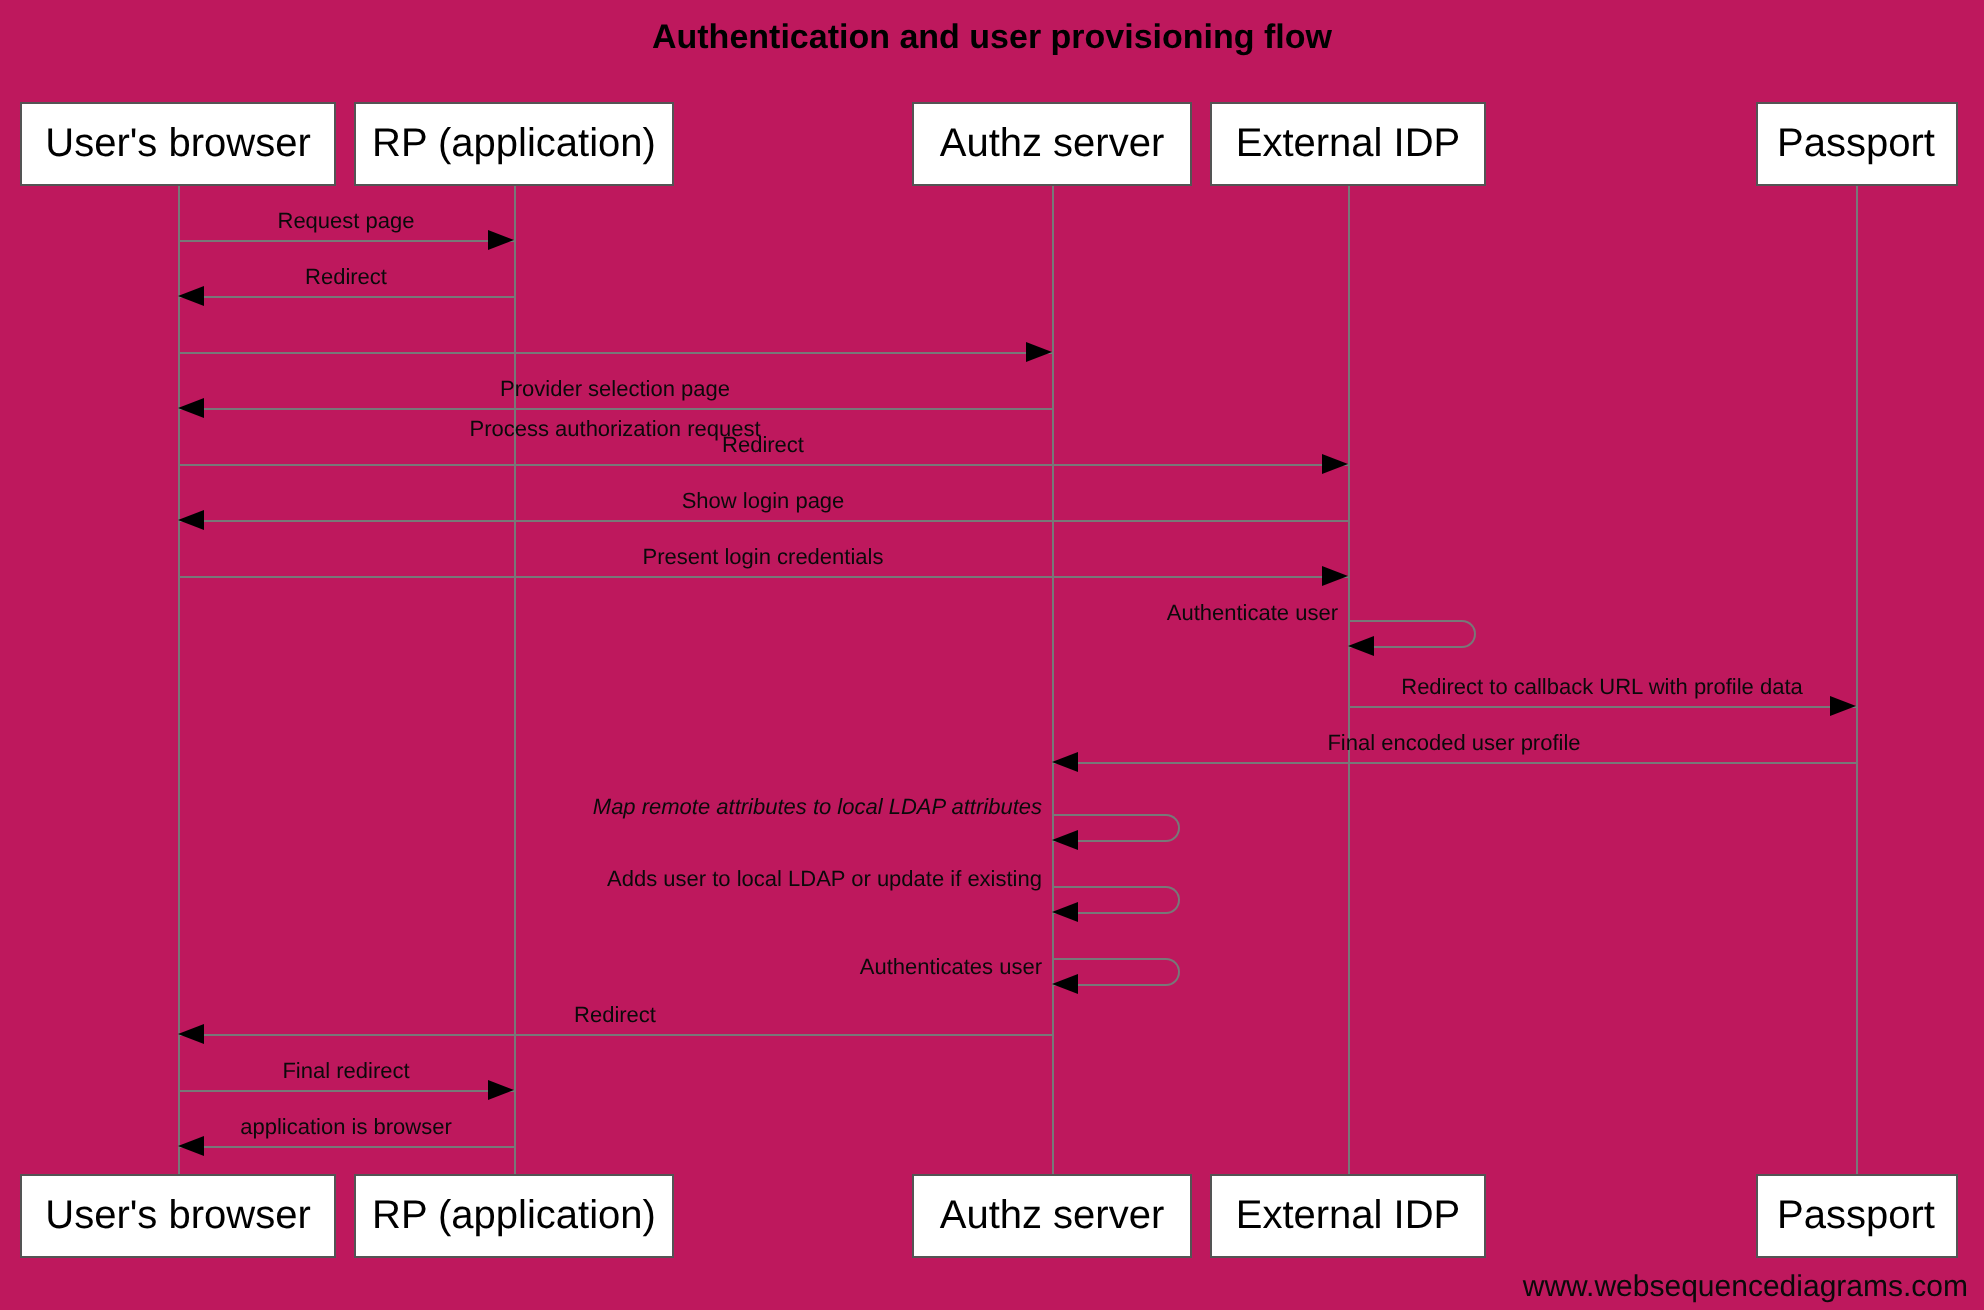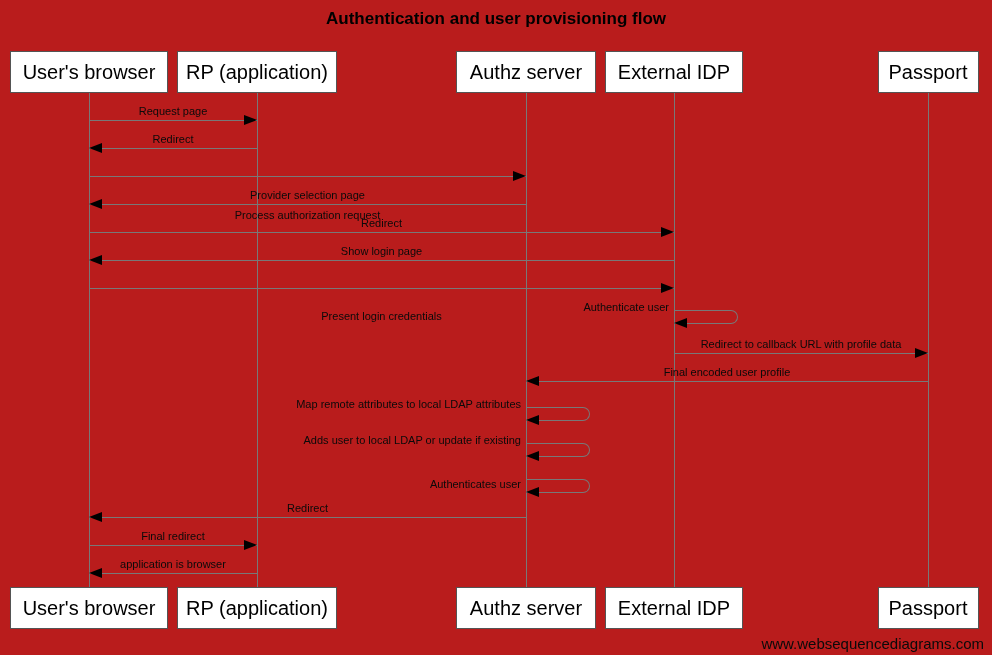--- a/index.html
+++ b/index.html
@@ -2,21 +2,21 @@
 <html><head>
 <meta charset="utf-8">
 <style>
   * { margin: 0; padding: 0; box-sizing: border-box; }
   html, body { background: #ffffff; }
   body { font-family: "Liberation Sans", sans-serif; }
   #stage {
     position: relative;
     width: 992px;
     height: 655px;
-    background: #b91c1c;
+    background: #be185d;
     overflow: hidden;
   }
   .title {
     position: absolute;
     top: 9px; left: 0; width: 100%;
     text-align: center;
     font-size: 17px;
     font-weight: bold;
     color: #000000;
     white-space: nowrap;
@@ -121,33 +121,33 @@
     <div class="arrow-left" style="left: 89px; top: 199px;"></div>
     <div class="msg-label" style="left: 89px; width: 437px; top: 189px;">Provider selection page</div>
     <div class="msg-line" style="left: 89px; top: 232px; width: 585px;"></div>
     <div class="arrow-right" style="left: 661px; top: 227px;"></div>
     <div class="msg-label" style="left: 89px; width: 585px; top: 217px;">Redirect</div>
     <div class="msg-line" style="left: 89px; top: 260px; width: 585px;"></div>
     <div class="arrow-left" style="left: 89px; top: 255px;"></div>
     <div class="msg-label" style="left: 89px; width: 585px; top: 245px;">Show login page</div>
     <div class="msg-line" style="left: 89px; top: 288px; width: 585px;"></div>
     <div class="arrow-right" style="left: 661px; top: 283px;"></div>
-    <div class="msg-label" style="left: 89px; width: 585px; top: 273px; margin-top: 37px;">Present login credentials</div>
+    <div class="msg-label" style="left: 89px; width: 585px; top: 273px;">Present login credentials</div>
     <div class="self-loop" style="left: 674px; top: 310px; width: 64px; height: 14px;"></div>
     <div class="arrow-left" style="left: 674px; top: 318px;"></div>
     <div class="msg-label self-label" style="right: 323px; top: 301px;">Authenticate user</div>
     <div class="msg-line" style="left: 674px; top: 353px; width: 254px;"></div>
     <div class="arrow-right" style="left: 915px; top: 348px;"></div>
     <div class="msg-label" style="left: 674px; width: 254px; top: 338px;">Redirect to callback URL with profile data</div>
     <div class="msg-line" style="left: 526px; top: 381px; width: 402px;"></div>
     <div class="arrow-left" style="left: 526px; top: 376px;"></div>
     <div class="msg-label" style="left: 526px; width: 402px; top: 366px;">Final encoded user profile</div>
     <div class="self-loop" style="left: 526px; top: 407px; width: 64px; height: 14px;"></div>
     <div class="arrow-left" style="left: 526px; top: 415px;"></div>
-    <div class="msg-label self-label" style="right: 471px; top: 398px;">Map remote attributes to local LDAP attributes</div>
+    <div class="msg-label self-label" style="right: 471px; top: 398px; font-style: italic;">Map remote attributes to local LDAP attributes</div>
     <div class="self-loop" style="left: 526px; top: 443px; width: 64px; height: 14px;"></div>
     <div class="arrow-left" style="left: 526px; top: 451px;"></div>
     <div class="msg-label self-label" style="right: 471px; top: 434px;">Adds user to local LDAP or update if existing</div>
     <div class="self-loop" style="left: 526px; top: 479px; width: 64px; height: 14px;"></div>
     <div class="arrow-left" style="left: 526px; top: 487px;"></div>
     <div class="msg-label self-label" style="right: 471px; top: 478px;">Authenticates user</div>
     <div class="msg-line" style="left: 89px; top: 517px; width: 437px;"></div>
     <div class="arrow-left" style="left: 89px; top: 512px;"></div>
     <div class="msg-label" style="left: 89px; width: 437px; top: 502px;">Redirect</div>
     <div class="msg-line" style="left: 89px; top: 545px; width: 168px;"></div>

